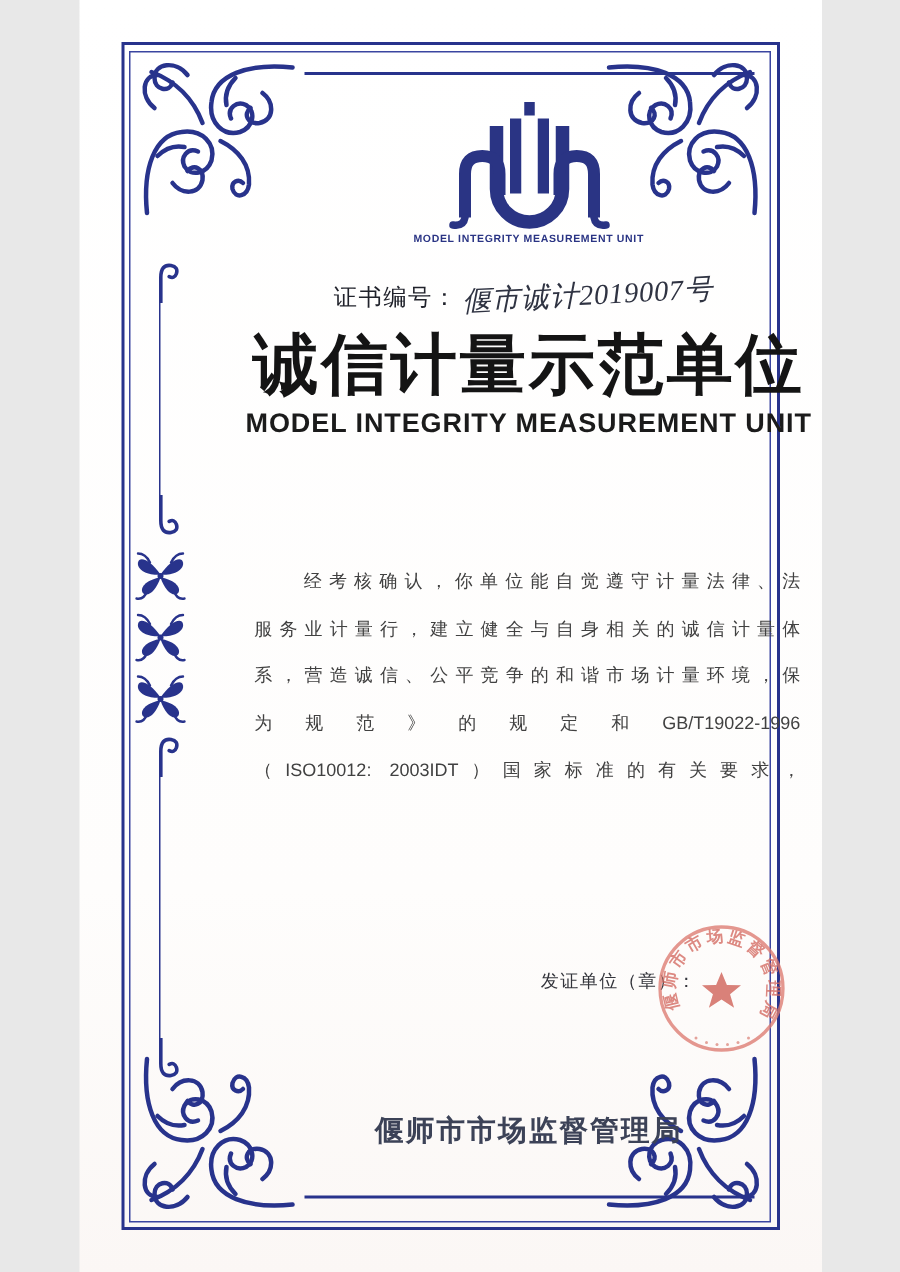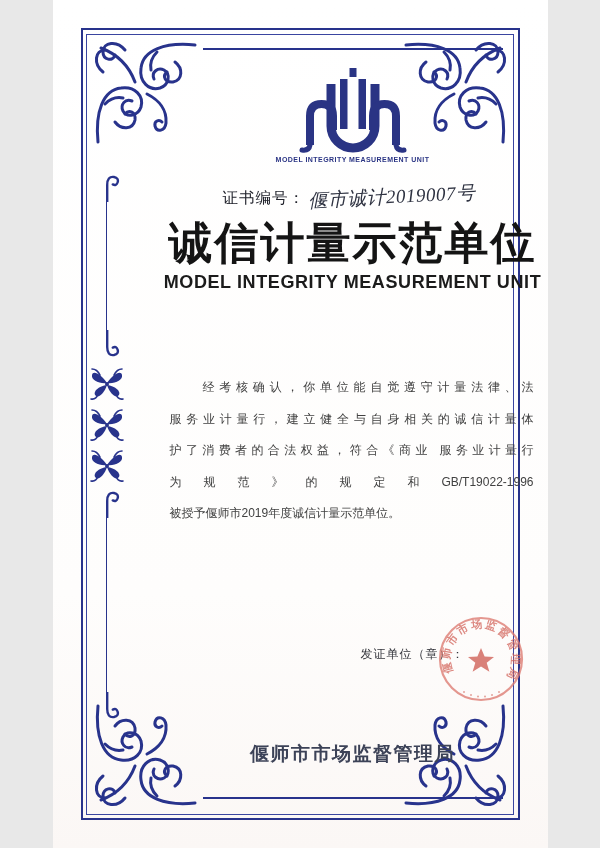--- a/index.html
+++ b/index.html
@@ -186,23 +186,23 @@
     <span class="val">偃市诚计2019007号</span>
   </div>
 
   <div class="title-cn">诚信计量示范单位</div>
   <div class="title-en">MODEL INTEGRITY MEASUREMENT UNIT</div>
 
 
   <div class="body-text">
     <div class="body-line first">经考核确认，你单位能自觉遵守计量法律、法</div>
     <div class="body-line">服务业计量行，建立健全与自身相关的诚信计量体</div>
-    <div class="body-line">护了消费者的合法权益，符合《商业 服务业计量行</div>
+    <div class="body-line">系，营造诚信、公平竞争的和谐市场计量环境，保</div>
     <div class="body-line">为规范》的规定和GB/T19022-1996</div>
-    <div class="body-line last">被授予偃师市2019年度诚信计量示范单位。</div>
+    <div class="body-line">（ISO10012: 2003IDT）国家标准的有关要求，</div>
   </div>
 
   <div class="issuer">发证单位（章）：</div>
 
   <svg class="seal" viewBox="0 0 110 110">
     <g opacity="0.78">
       <circle cx="55" cy="55" r="41" fill="none" stroke="#dd7b72" stroke-width="2.2"></circle>
       <path id="sealArc" d="M 28 70 A 31 31 0 1 1 82 70" fill="none"></path>
       <text font-size="11" font-weight="bold" fill="#d46a61" letter-spacing="2.2" font-family="Liberation Sans, DejaVu Sans, sans-serif">
         <textPath href="#sealArc" startOffset="2">偃师市市场监督管理局</textPath>

